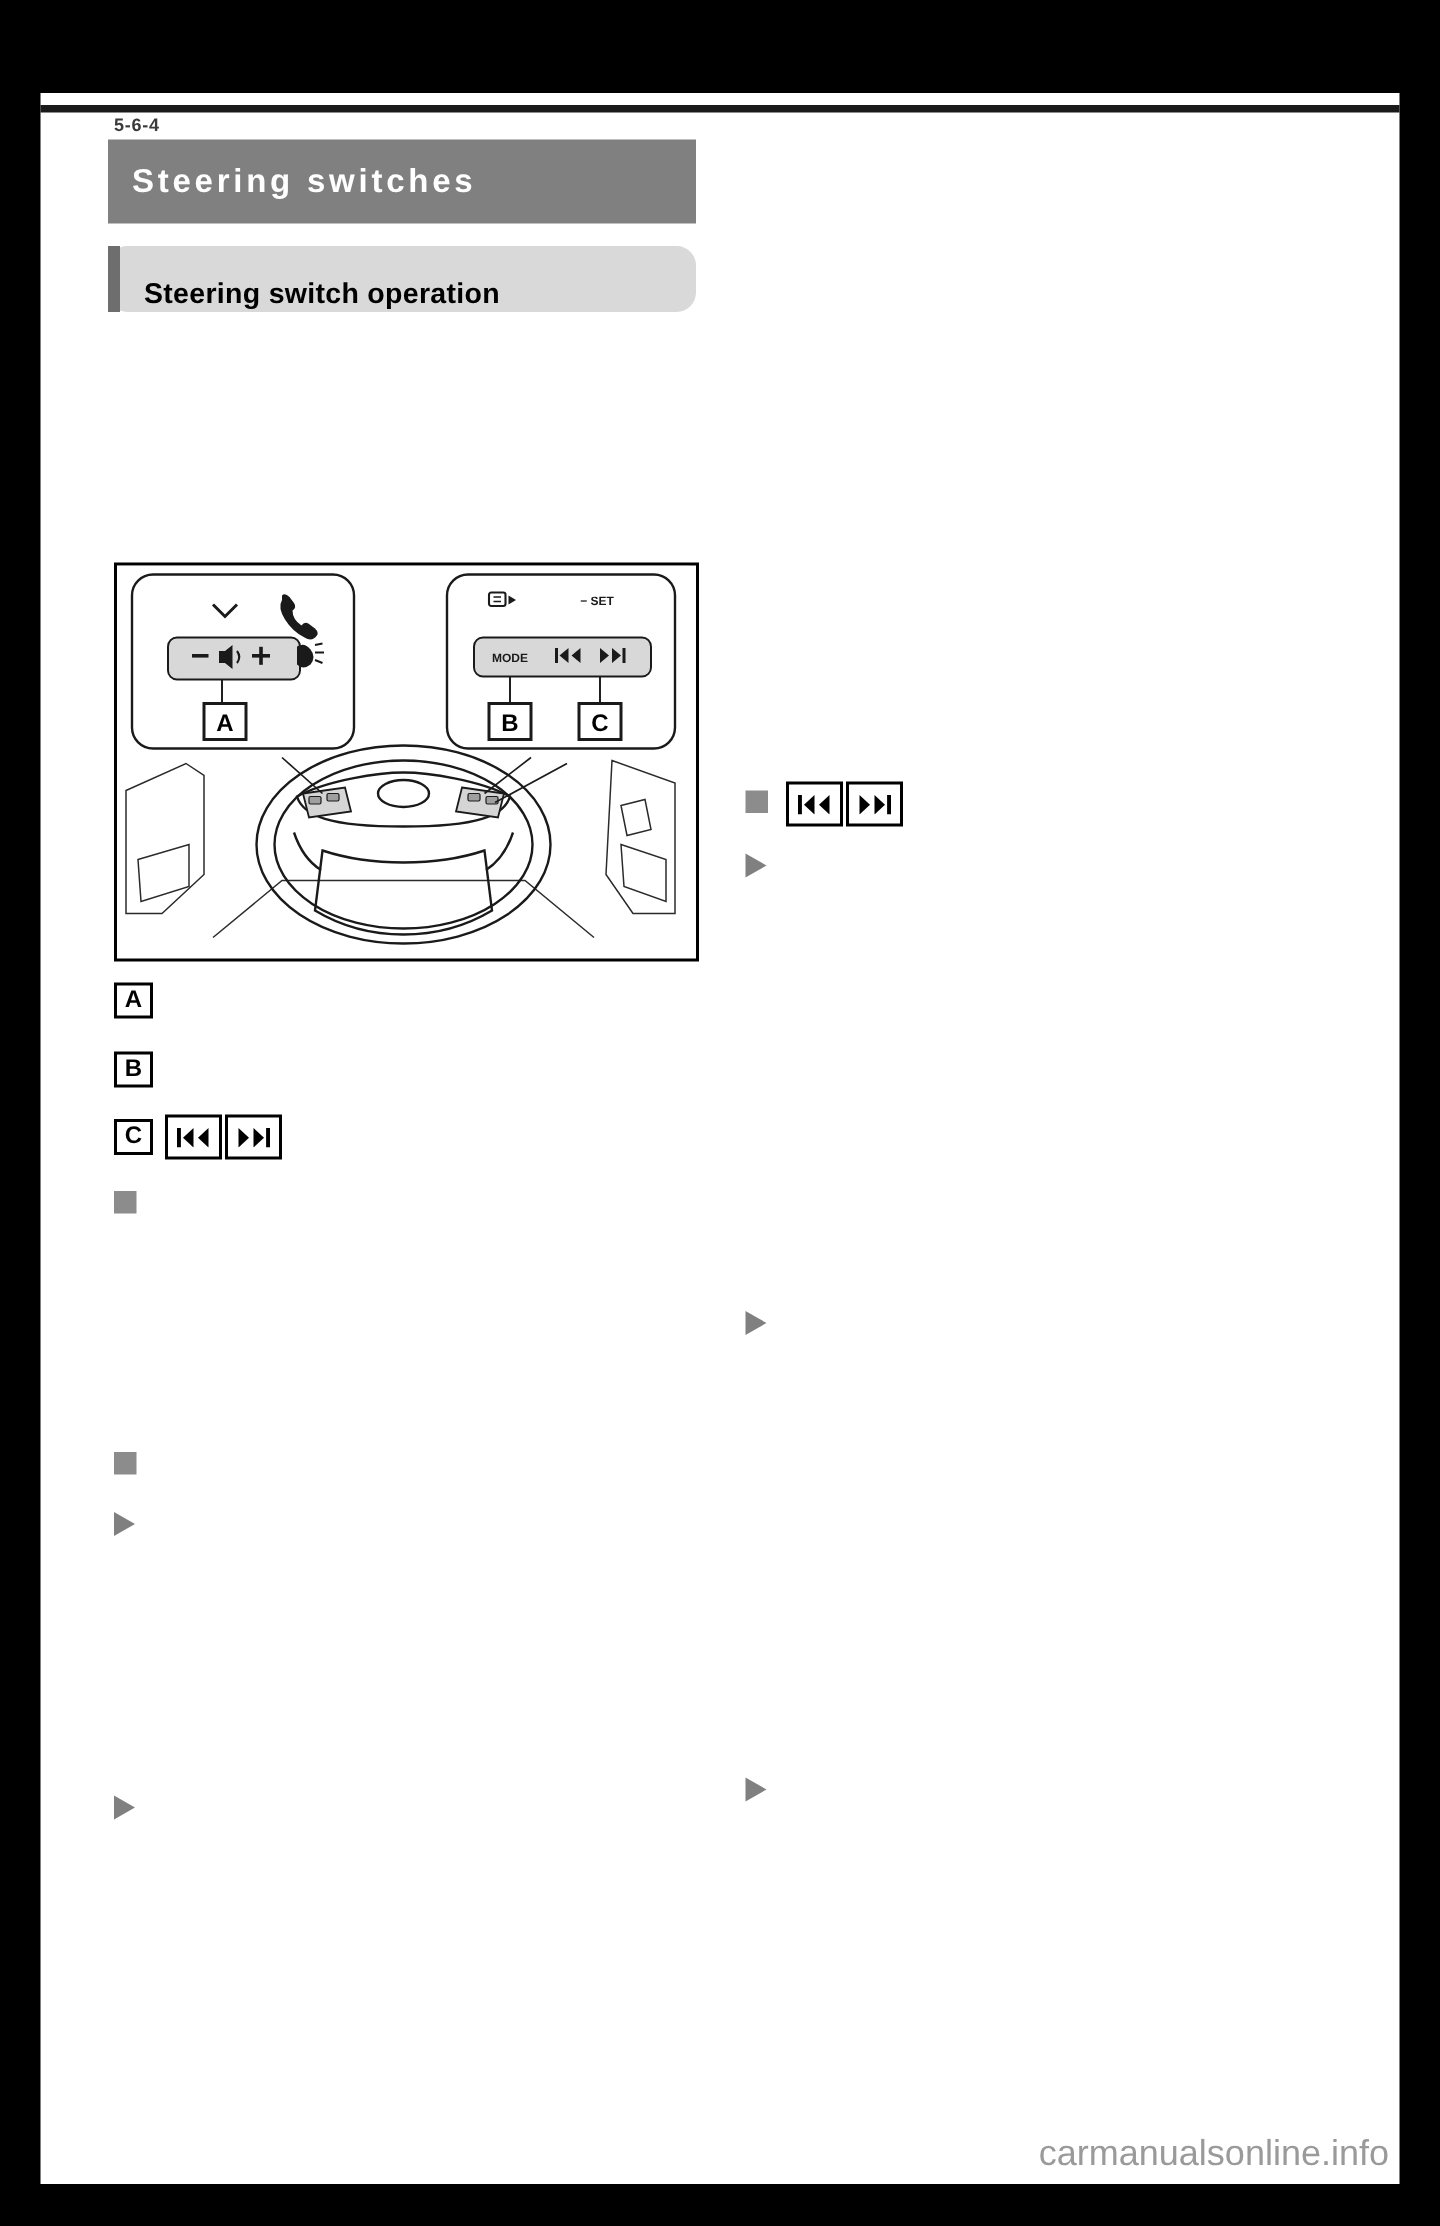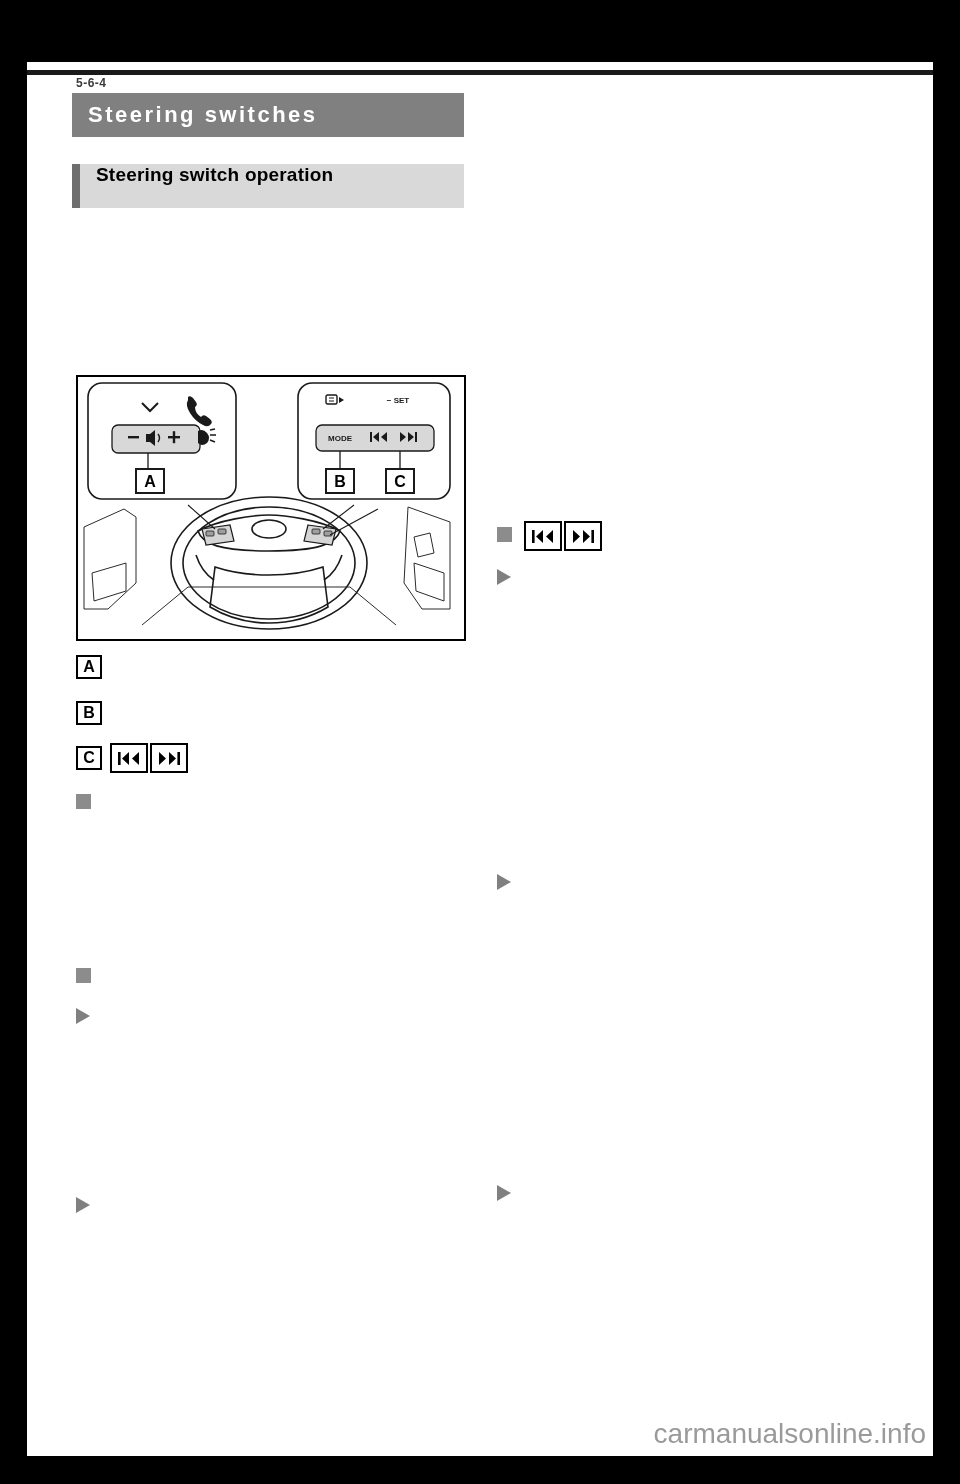--- a/index.html
+++ b/index.html
@@ -69,21 +69,21 @@
     letter-spacing: 0.5px;
     font-weight: bold;
   }
 
   
   .section-title {
     position: absolute;
     left: 72px;
     top: 93px;
     width: 392px;
-    height: 44px;
+    height: 56px;
     background: #808080;
     display: flex;
     align-items: center;
   }
   .section-title span {
     color: #ffffff;
     font-size: 22px;
     font-weight: bold;
     letter-spacing: 2.5px;
     padding-left: 16px;
@@ -91,21 +91,22 @@
 
   
   .sub-title {
     position: absolute;
     left: 72px;
     top: 164px;
     width: 392px;
     height: 44px;
     background: #d9d9d9;
     display: flex;
-    align-items: flex-start;
+    align-items: flex-end;
+    border-radius: 13px;
   }
   .sub-title-bar {
     position: absolute;
     left: 0;
     top: 0;
     width: 8px;
     height: 44px;
     background: #6e6e6e;
   }
   .sub-title span.txt {
@@ -166,21 +167,21 @@
     width: 0;
     height: 0;
     border-left: 14px solid #808080;
     border-top: 8px solid transparent;
     border-bottom: 8px solid transparent;
   }
   .watermark {
     position: absolute;
     right: 34px;
     bottom: 34px;
-    font-size: 28px;
+    font-size: 24px;
     color: #9a9a9a;
     font-family: "Liberation Sans", sans-serif;
     text-align: center;
   }
 </style>
 </head>
 <body>
 
 <div class="page">
 

